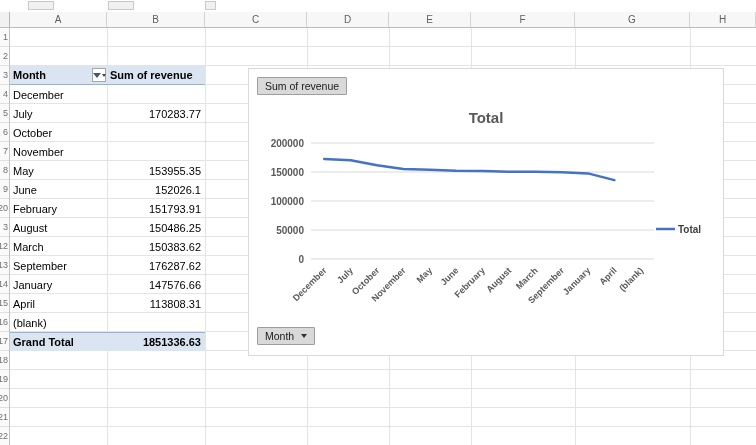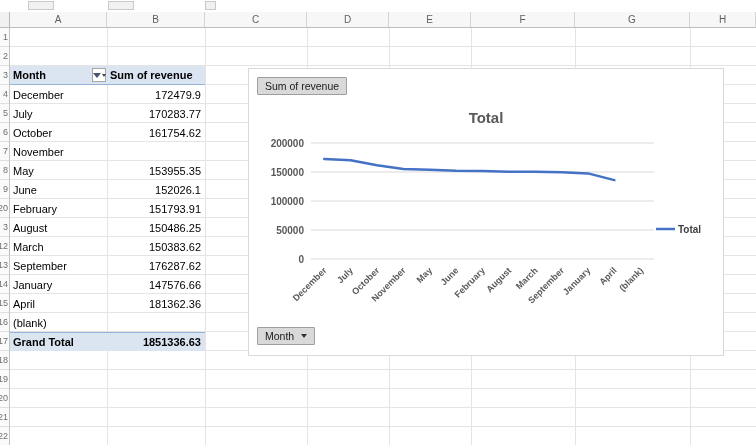--- a/index.html
+++ b/index.html
@@ -113,29 +113,27 @@
             <span>Month</span>
             <span class="filterbtn">
               <span class="funnel"></span>
               <span class="farr"></span>
             </span>
           </div>
           <div class="pcell pvh">Sum of revenue</div>
         </div>
         <div class="prow">
           <div class="pcell pm">December</div>
-          <div class="pcell pv">172479.9</div>
         </div>
         <div class="prow">
           <div class="pcell pm">July</div>
           <div class="pcell pv">170283.77</div>
         </div>
         <div class="prow">
           <div class="pcell pm">October</div>
-          <div class="pcell pv">161754.62</div>
         </div>
         <div class="prow">
           <div class="pcell pm">November</div>
         </div>
         <div class="prow">
           <div class="pcell pm">May</div>
           <div class="pcell pv">153955.35</div>
         </div>
         <div class="prow">
           <div class="pcell pm">June</div>
@@ -156,21 +154,21 @@
         <div class="prow">
           <div class="pcell pm">September</div>
           <div class="pcell pv">176287.62</div>
         </div>
         <div class="prow">
           <div class="pcell pm">January</div>
           <div class="pcell pv">147576.66</div>
         </div>
         <div class="prow">
           <div class="pcell pm">April</div>
-          <div class="pcell pv">181362.36</div>
+          <div class="pcell pv">113808.31</div>
         </div>
         <div class="prow">
           <div class="pcell pm">(blank)</div>
           <div class="pcell pv"></div>
         </div>
         <div class="prow pgt">
           <div class="pcell pm">Grand Total</div>
           <div class="pcell pv">1851336.63</div>
         </div>
       </div>

